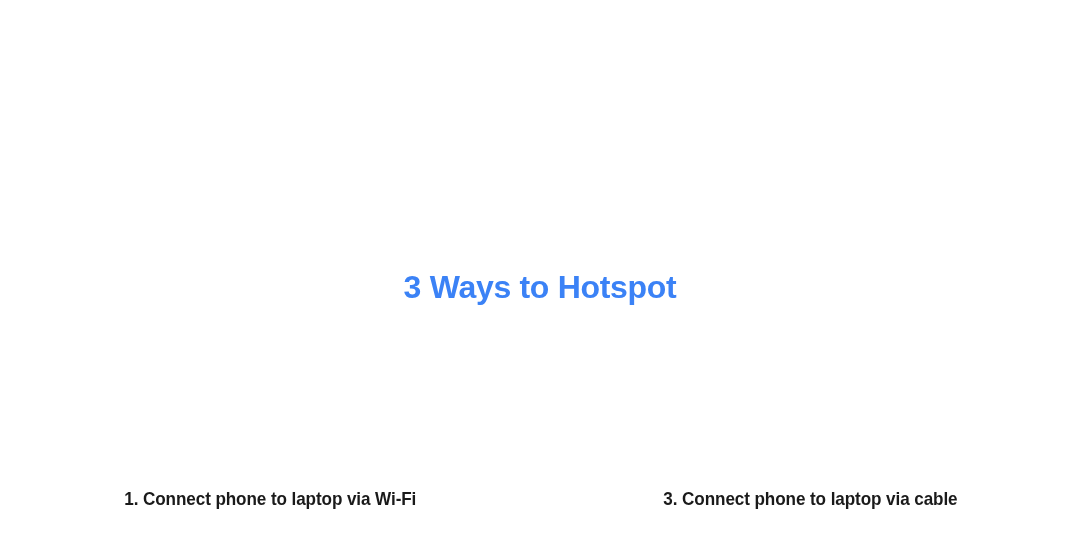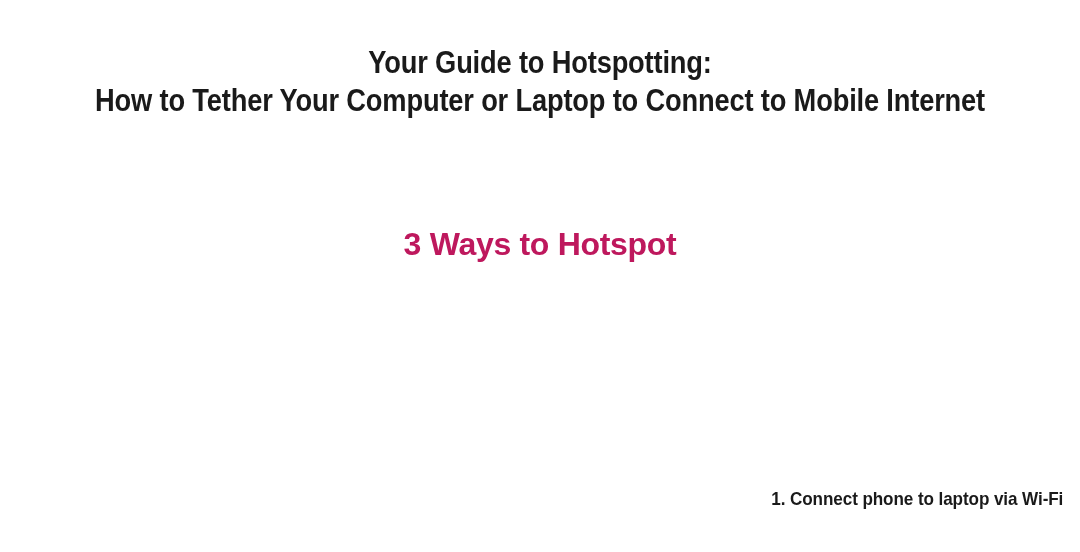--- a/index.html
+++ b/index.html
@@ -51,22 +51,23 @@
     width: 1080px;
     text-align: center;
   }
   .section-heading-text {
     display: inline-block;
     font-family: "Liberation Sans", sans-serif;
     font-weight: bold;
     font-size: 32px;
     line-height: 40px;
     letter-spacing: -0.3px;
-    color: #be185d;
+    color: #3b82f6;
     white-space: nowrap;
+    margin-top: 43px;
   }
 
   
   .illustration-row {
     position: absolute;
     left: 0;
     top: 282px;
     width: 1080px;
     height: 196px;
     display: flex;
@@ -84,54 +85,53 @@
     position: absolute;
     left: 0;
     top: 486px;
     width: 1080px;
     display: flex;
     align-items: flex-start;
     justify-content: space-between;
   }
   .caption-cell {
     flex: 1 1 0;
-    text-align: right;
+    text-align: center;
   }
   .caption-text {
     display: inline-block;
     font-family: "Liberation Sans Narrow", "Liberation Sans", sans-serif;
     font-weight: bold;
     font-size: 19px;
     line-height: 26px;
     letter-spacing: -0.1px;
     color: #1a1a1a;
     transform: scaleX(0.9);
     transform-origin: center center;
     white-space: nowrap;
   }
 </style>
 </head>
 <body>
 
 <div class="infographic">
 
-  <div class="title-block">
-    <span class="title-line">Your Guide to Hotspotting:</span>
-    <span class="title-line">How to Tether Your Computer or Laptop to Connect to Mobile Internet</span>
-  </div>
 
   <div class="section-heading">
     <span class="section-heading-text">3 Ways to Hotspot</span>
   </div>
 
   <div class="illustration-row">
     <div class="illustration-slot"></div>
     <div class="illustration-slot"></div>
     <div class="illustration-slot"></div>
   </div>
 
   <div class="caption-row">
     <div class="caption-cell">
       <span class="caption-text">1. Connect phone to laptop via Wi-Fi</span>
     </div>
+    <div class="caption-cell">
+      <span class="caption-text">3. Connect phone to laptop via cable</span>
+    </div>
   </div>
 
 </div>
 
 </body></html>

